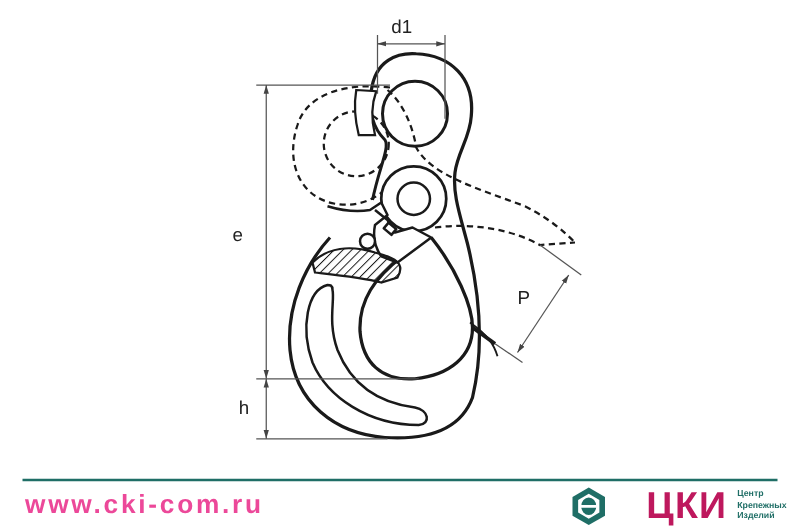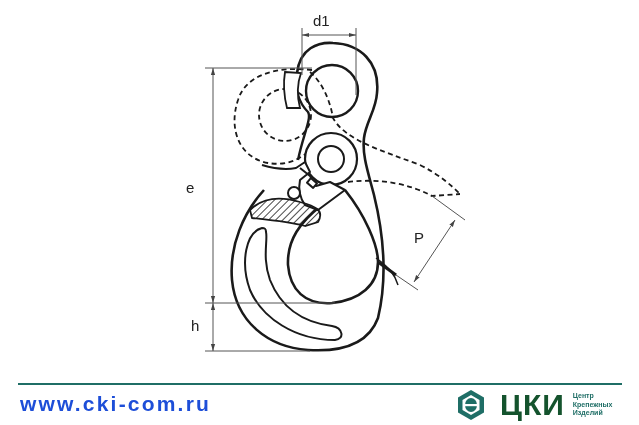--- a/index.html
+++ b/index.html
@@ -2,24 +2,24 @@
 <html><head>
 <meta charset="utf-8">
 <style>
   html, body { margin: 0; padding: 0; background: #ffffff; }
   body { width: 639px; height: 425px; position: relative; overflow: hidden;
          font-family: "Liberation Sans", sans-serif; }
   #drawing { position: absolute; left: 0; top: 0; width: 639px; height: 370px; }
   .dim-label { font-family: "Liberation Sans", sans-serif; font-size: 15px; fill: #222; }
   #footer-rule { position: absolute; left: 18px; top: 383px; width: 604px; height: 2px; background: #1f6e66; }
   #site-url { position: absolute; left: 20px; top: 392px; font-size: 21px; letter-spacing: 2.2px;
-              color: #1d4ed8; font-weight: bold; font-family: "Liberation Sans", sans-serif; }
+              color: #ec4899; font-weight: bold; font-family: "Liberation Sans", sans-serif; }
   #brand { position: absolute; left: 456px; top: 389px; height: 32px; display: flex; align-items: center; }
   #brand-mark { width: 30px; height: 32px; }
-  #brand-name { margin-left: 14px; font-size: 30px; font-weight: bold; color: #14532d;
+  #brand-name { margin-left: 31px; font-size: 30px; font-weight: bold; color: #be185d;
                 letter-spacing: 1px; line-height: 32px; font-family: "Liberation Sans", sans-serif; }
   #brand-tagline { margin-left: 8px; display: flex; flex-direction: column; font-size: 7px;
                    line-height: 8.5px; color: #1f6e66; font-weight: bold; font-family: "Liberation Sans", sans-serif; }
 </style>
 </head>
 <body>
 
 <svg id="drawing" viewBox="0 0 639 370" xmlns="http://www.w3.org/2000/svg">
   <defs>
     <pattern id="hatch" patternUnits="userSpaceOnUse" width="5" height="5" patternTransform="rotate(45)">

